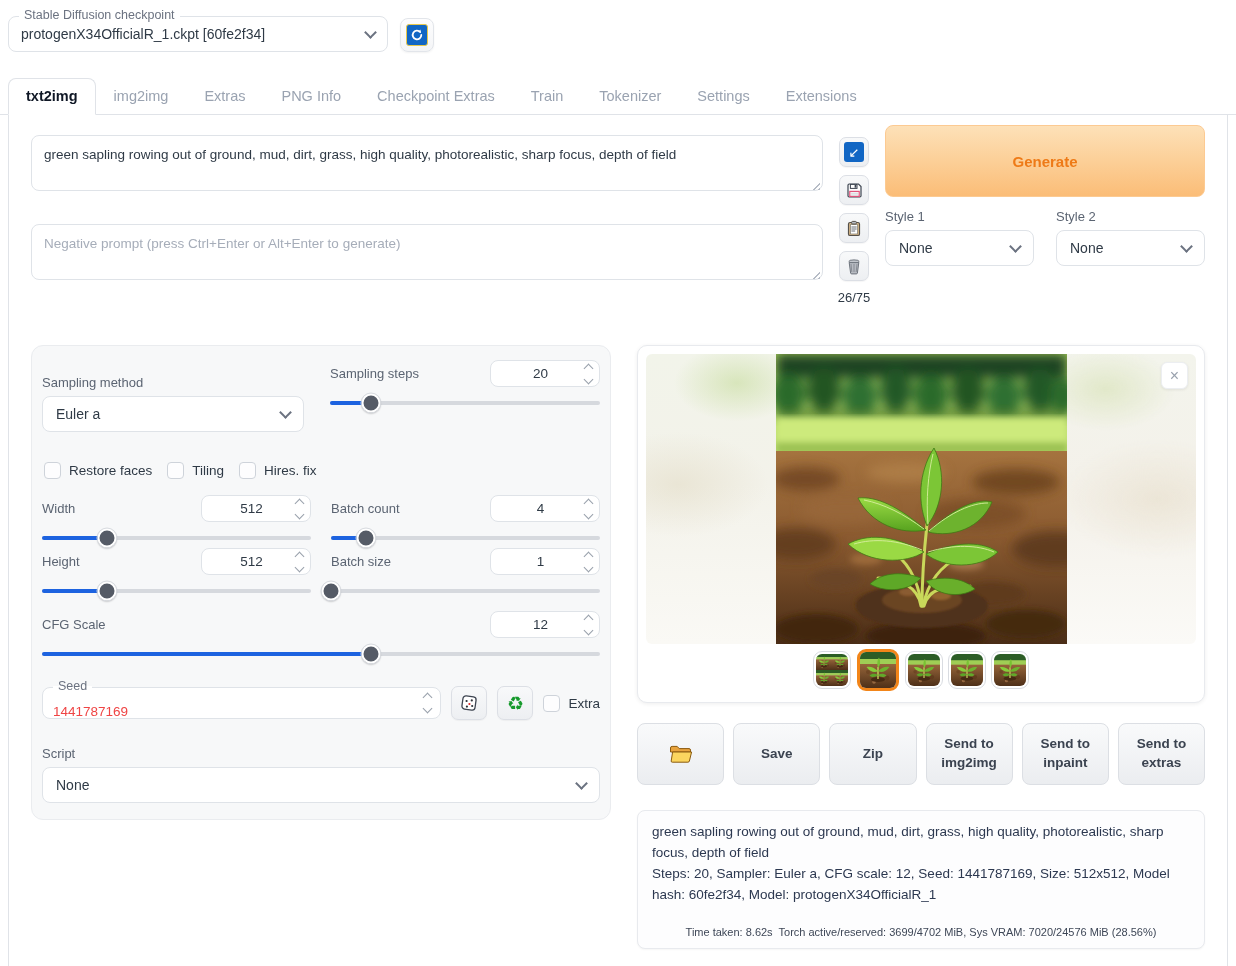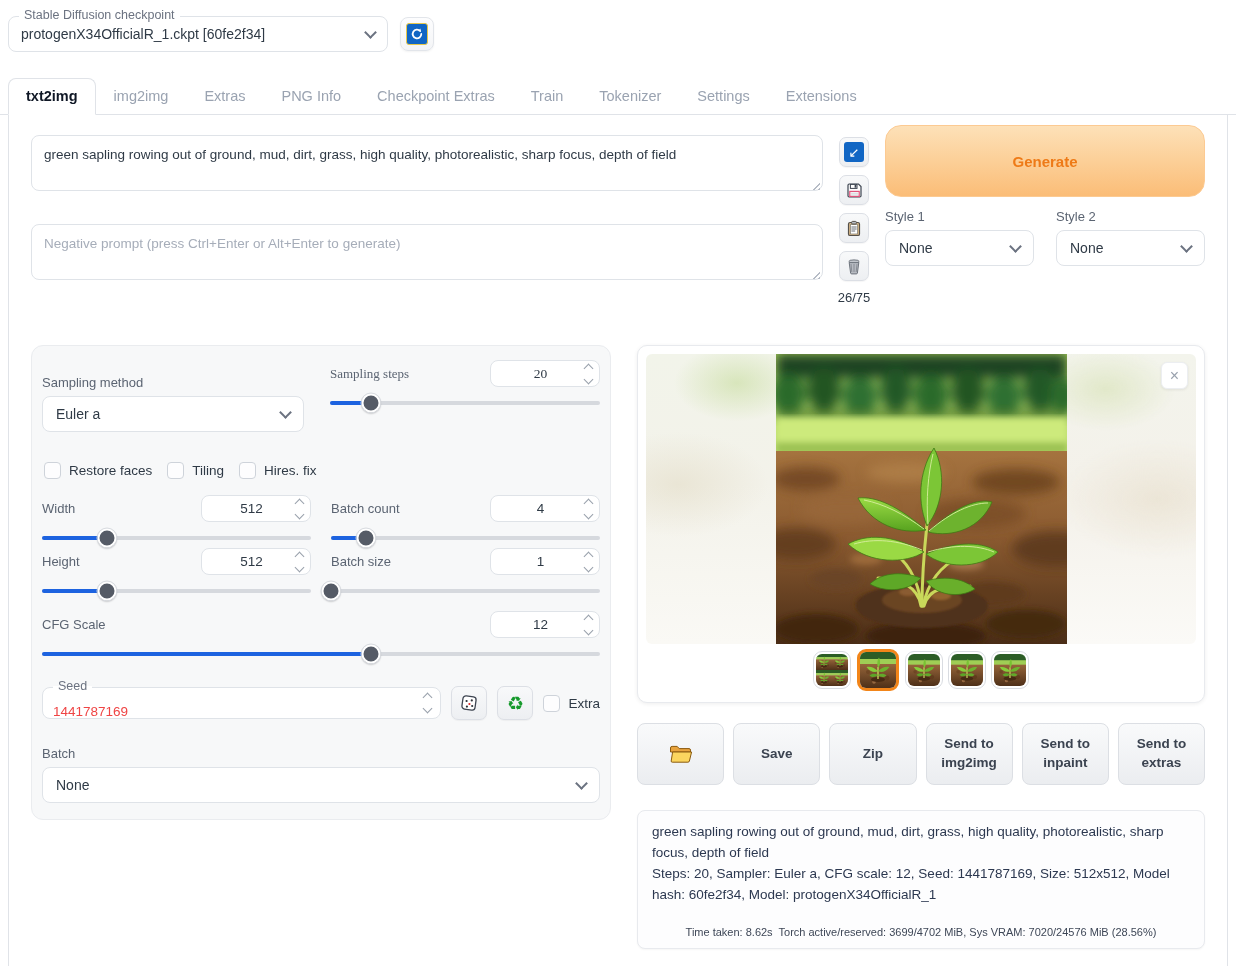--- a/index.html
+++ b/index.html
@@ -4,21 +4,21 @@
 <style>
   * { box-sizing: border-box; margin: 0; padding: 0; }
   html,body { background:#fff; }
   body {
     width:1236px; height:966px; position:relative; overflow:hidden;
     font-family:"Liberation Sans", sans-serif; color:#374151; font-size:14px;
   }
   .center { display:flex; align-items:center; justify-content:center; }
 
   
-  .topbar { padding:16px 0 8px 8px; display:flex; gap:12px; align-items:center; }
+  .topbar { padding:16px 0 8px 8px; display:flex; gap:12px; align-items:flex-end; }
   .fieldset-box { position:relative; border:1px solid #dfe3e8; border-radius:8px; background:#fff; }
   .fieldset-label {
     position:absolute; top:-9px; left:10px; background:#fff; padding:0 5px;
     font-size:12.5px; color:#6b7280; white-space:nowrap;
   }
   .ckpt-box { width:380px; height:36px; display:flex; align-items:center; justify-content:space-between; padding:0 12px; cursor:pointer; }
   .ckpt-value { font-size:14px; color:#2f3a46; }
   .chev { width:9px; height:9px; border-right:2px solid #6b7280; border-bottom:2px solid #6b7280; transform:rotate(45deg); margin-top:-4px; flex:none; }
   .icon-frame { width:34px; height:34px; border:1px solid #e2e5ea; border-radius:8px; background:linear-gradient(180deg,#fdfdfe,#f4f5f7); box-shadow:0 1px 2px rgba(0,0,0,.05); cursor:pointer; }
   .blue-chip { width:22px; height:22px; background:#1166c4; border:1px solid #e8c84a; border-radius:3px; color:#fff; }
@@ -45,37 +45,37 @@
   }
   textarea.prompt::placeholder { color:#a6adb9; }
   .resize-grip { position:absolute; right:3px; bottom:4px; width:10px; height:10px; pointer-events:none;
     background:repeating-linear-gradient(135deg, transparent 0 2px, #b6bcc6 2px 3.5px); clip-path:polygon(100% 0,100% 100%,0 100%); }
   .tools-col { width:32px; display:flex; flex-direction:column; gap:8px; align-items:center; padding-top:2px; }
   .tool-btn { width:30px; height:30px; border:1px solid #dcdfe5; border-radius:7px; background:linear-gradient(180deg,#f8f9fa,#edeff2); box-shadow:0 1px 1px rgba(0,0,0,.04); cursor:pointer; }
   .paste-chip { width:20px; height:20px; background:#1166c4; border-radius:3px; color:#fff; font-size:13px; line-height:1; }
   .counter { font-size:13px; color:#2f3a46; margin-top:1px; }
   .gen-col { width:320px; margin-top:-10px; display:flex; flex-direction:column; }
   .generate-btn {
-    height:72px; border:1px solid #fcca92; border-radius:16px; cursor:pointer;
+    height:72px; border:1px solid #fcca92; border-radius:8px; cursor:pointer;
     background:linear-gradient(180deg,#fde1b8 0%,#fbbd77 100%);
     color:#ee7a17; font-weight:700; font-size:15px; font-family:inherit;
   }
   .styles-row { display:flex; gap:22px; margin-top:12px; }
   .style-group { flex:1; }
   .small-label { display:block; font-size:13px; color:#5b6472; margin-bottom:6px; }
   .selectbox { height:36px; border:1px solid #dfe3e8; border-radius:8px; background:#fff; display:flex; align-items:center; justify-content:space-between; padding:0 13px; font-size:14px; color:#2f3a46; cursor:pointer; }
 
   
   .row2 { display:flex; gap:26px; margin-top:40px; padding:0 8px; align-items:flex-start; }
 
   
   .params-card { width:580px; background:#f7f8f9; border:1px solid #eaecef; border-radius:12px; padding:14px 10px 16px; }
   .pr-row1 { display:flex; gap:26px; margin-bottom:30px; }
   .sampling-method { width:262px;margin-top:15px; }
-  .sampling-steps { flex:1;font-family:Liberation Serif, serif; }
+  .sampling-steps { flex:1; }
   .field-head { display:flex; align-items:center; justify-content:space-between; margin-bottom:4px; }
   .numbox { width:110px; height:27px; border:1px solid #dfe3e8; border-radius:8px; background:#fff; display:flex; align-items:center; padding:0 4px 0 8px; }
   .numbox input { flex:1; min-width:0; border:none; outline:none; text-align:center; font-family:inherit; font-size:13.5px; color:#2f3a46; background:transparent; }
   .spin { display:flex; flex-direction:column; gap:4px; padding:0 3px; cursor:pointer; }
   .chev-up { width:7px; height:7px; border-left:1.6px solid #98a0ab; border-top:1.6px solid #98a0ab; transform:rotate(45deg); }
   .chev-dn { width:7px; height:7px; border-right:1.6px solid #98a0ab; border-bottom:1.6px solid #98a0ab; transform:rotate(45deg); }
   .slider { position:relative; height:4px; background:#d6d9de; border-radius:3px; margin:14px 0 2px; cursor:pointer; }
   .slider .fill { position:absolute; left:0; top:0; height:100%; background:#1d63e0; border-radius:3px; }
   .slider .thumb { position:absolute; top:50%; width:19px; height:19px; background:#555b66; border:2px solid #fff; border-radius:50%; transform:translate(-50%,-50%); box-shadow:0 1px 2px rgba(0,0,0,.3); }
   .chk-row { display:flex; gap:15px; align-items:center; margin:0 2px 16px; }
@@ -418,21 +418,21 @@
         <button class="tool-btn mini-btn center">
           <span class="recycle">♻</span>
         </button>
         <span class="chk">
           <i class="cb"></i>
           <span class="lbl">Extra</span>
         </span>
       </div>
 
       <div class="script-sec">
-        <span class="small-label">Batch</span>
+        <span class="small-label">Script</span>
         <div class="selectbox">
           <span>None</span>
           <span class="chev"></span>
         </div>
       </div>
     </div>
 
     <div class="out-col">
       <div class="gallery-card">
         <button class="close-btn center">×</button>

